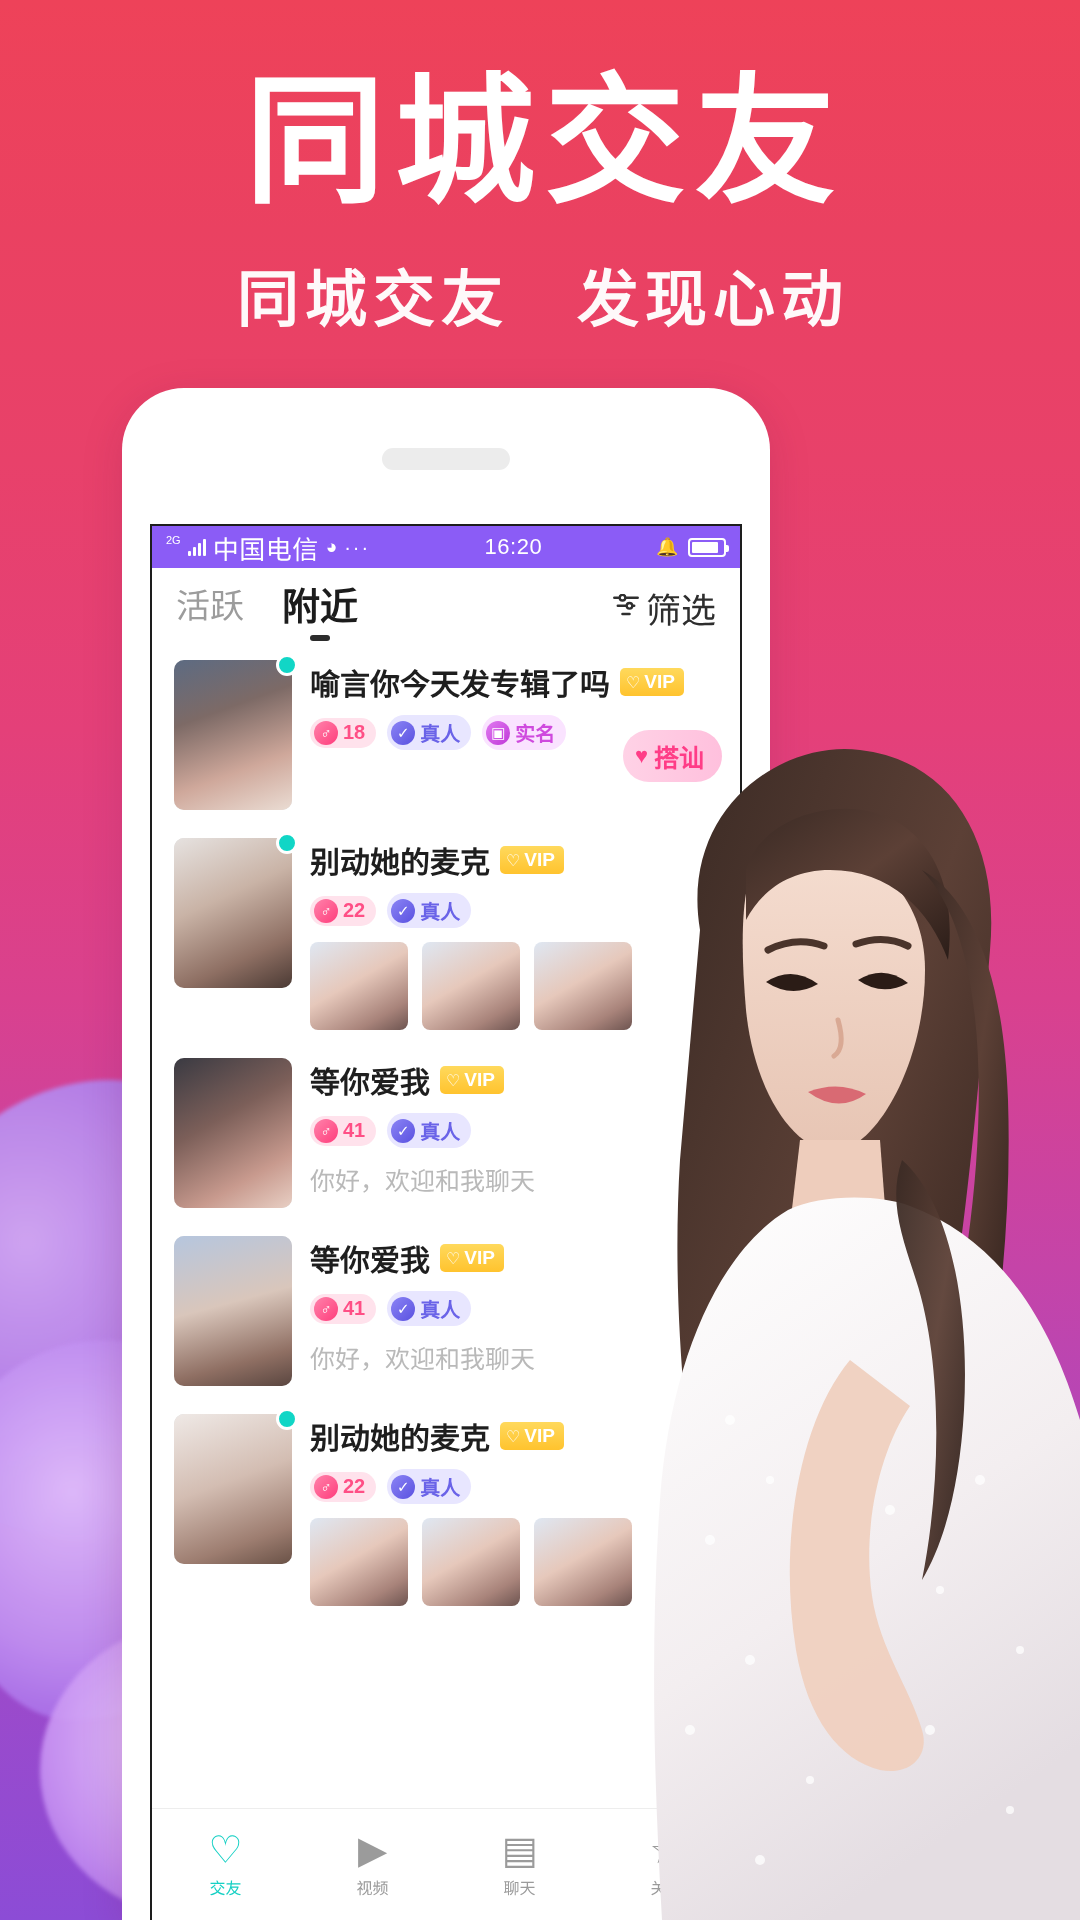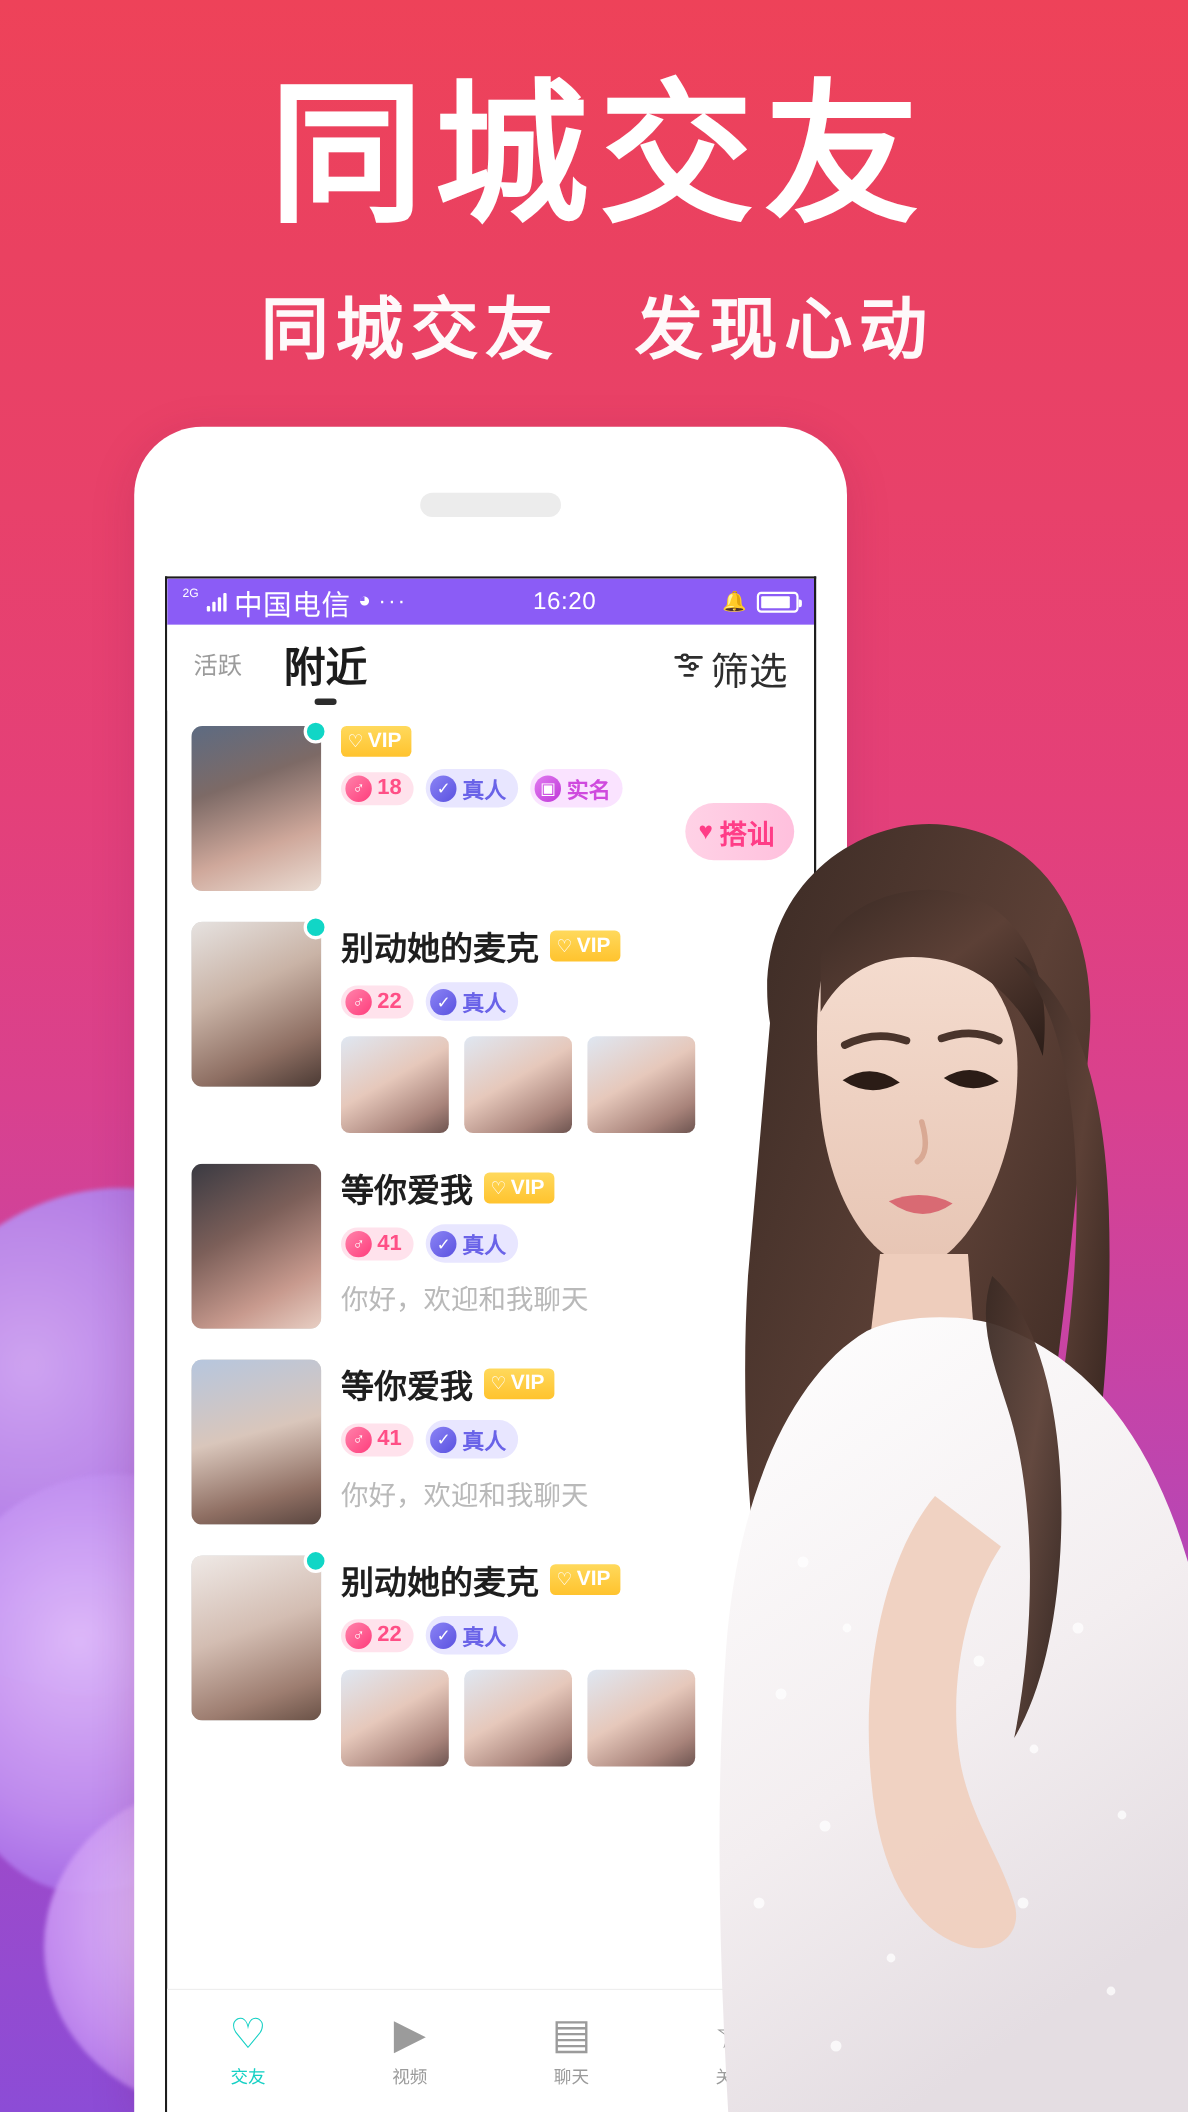--- a/index.html
+++ b/index.html
@@ -128,21 +128,21 @@
   }
   #sb-batt::after{content:"";position:absolute;right:-5px;top:5px;width:3px;height:7px;background:#fff;border-radius:0 2px 2px 0;}
   #sb-batt b{display:block;height:100%;width:86%;background:#fff;border-radius:1px;}
 
   
   #app-header{
     height:78px;display:flex;align-items:center;
     padding:0 24px;background:#fff;
   }
   .tab{
-    font-size:22px;color:#9c9c9c;margin-right:38px;position:relative;
+    font-size:34px;color:#9c9c9c;margin-right:38px;position:relative;
     padding-bottom:8px;font-family:"DejaVu Sans","Liberation Sans",sans-serif;
   }
   .tab.active{color:#1c1c1c;font-size:38px;font-weight:bold;}
   .tab.active::after{
     content:"";position:absolute;left:50%;transform:translateX(-50%);
     bottom:-2px;width:20px;height:6px;border-radius:3px;background:#2c2c2c;
   }
   #filter-btn{margin-left:auto;display:flex;align-items:center;gap:6px;}
   #filter-icon{width:28px;height:26px;}
   #filter-label{font-size:35px;color:#2e2e2e;font-family:"DejaVu Sans","Liberation Sans",sans-serif;}
@@ -291,20 +291,21 @@
     <div id="user-list">
         <div class="user-row">
           <div class="avatar-wrap">
             <div class="avatar">
               <div class="ph ph-a"></div>
             </div>
             <span class="online-dot"></span>
           </div>
           <div class="row-main">
             <div class="name-line">
+              <span class="uname">喻言你今天发专辑了吗</span>
               <span class="vip-badge">
                 <span class="crown">♡</span>
                 <span>VIP</span>
               </span>
             </div>
             <div class="tag-line">
               <span class="tag tag-age">
                 <span class="dotic">♂</span>
                 <span>18</span>
               </span>

